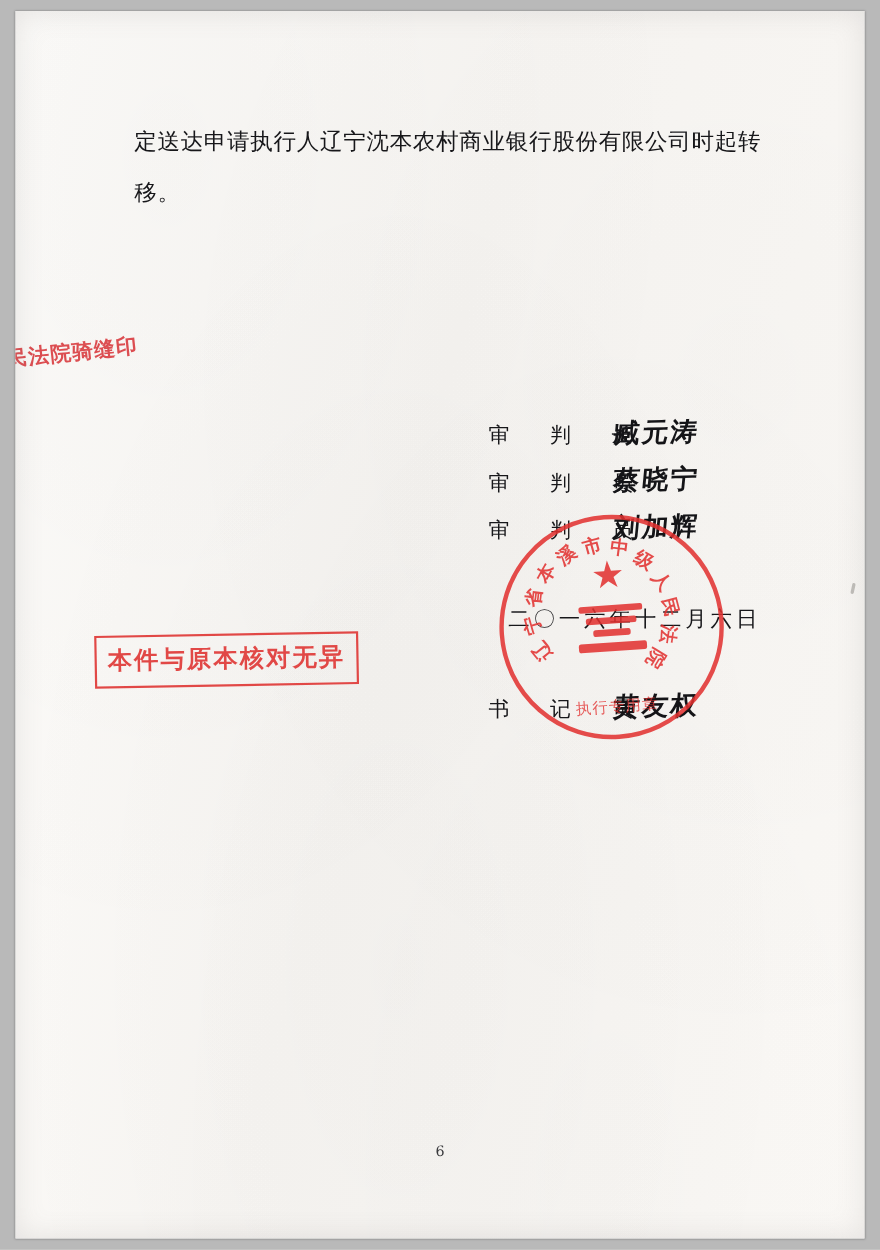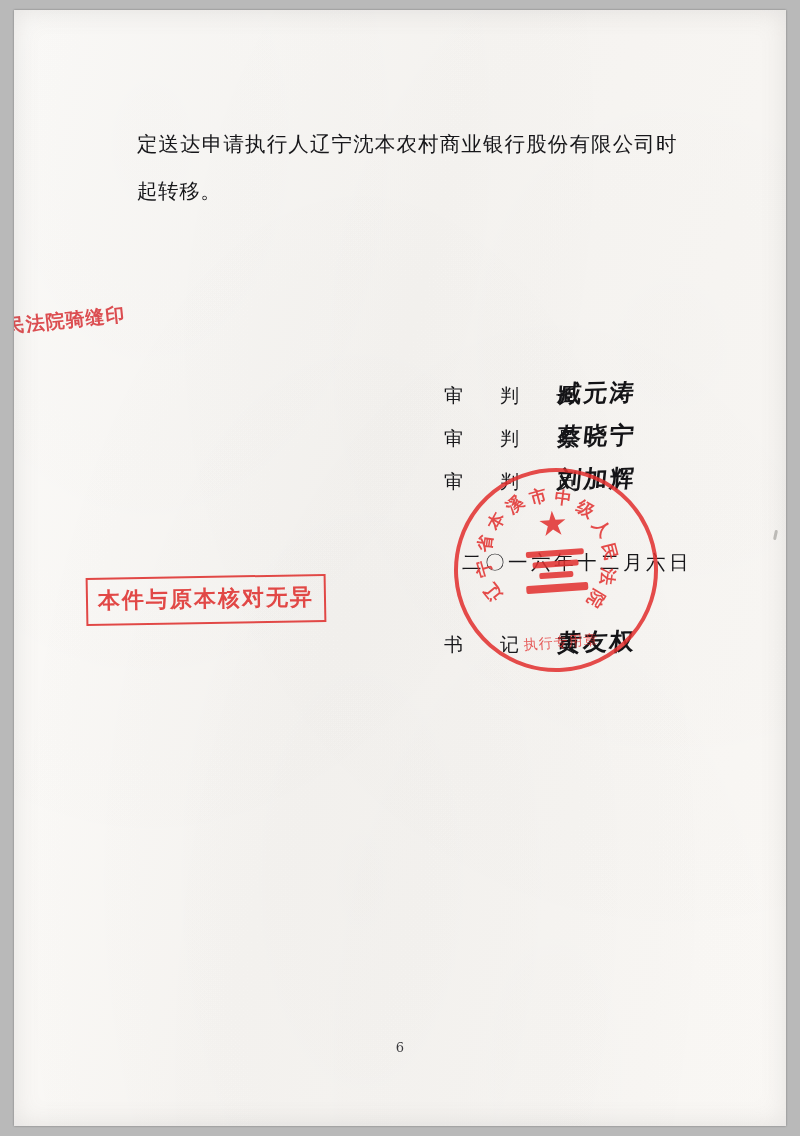--- a/index.html
+++ b/index.html
@@ -51,21 +51,21 @@
     top: 96px;
     width: 570px;
     color: #17171a;
     font-family: "DejaVu Serif", serif;
     font-size: 20.5px;
     line-height: 47px;
     letter-spacing: 0.6px;
     text-align: justify;
   }
   .body-text p {
-    margin: 15px;
+    margin: 0;
     font-family: Liberation Serif, serif;
   }
   .indent2 { text-indent: 42px; }
 
   
   .sig-block {
     position: absolute;
     left: 430px;
     top: 368px;
     width: 300px;

